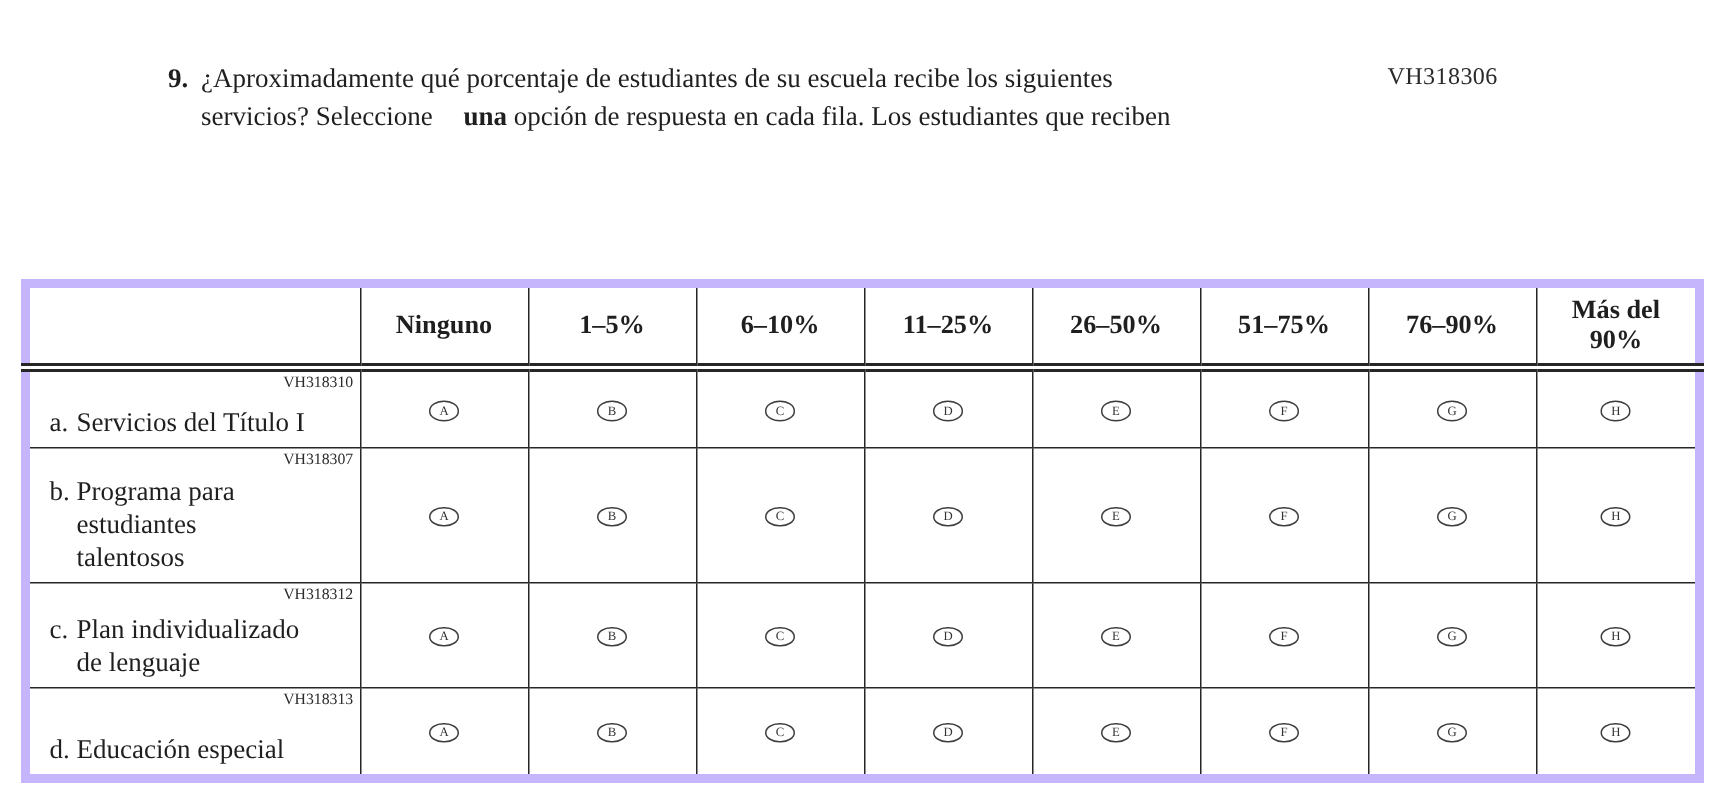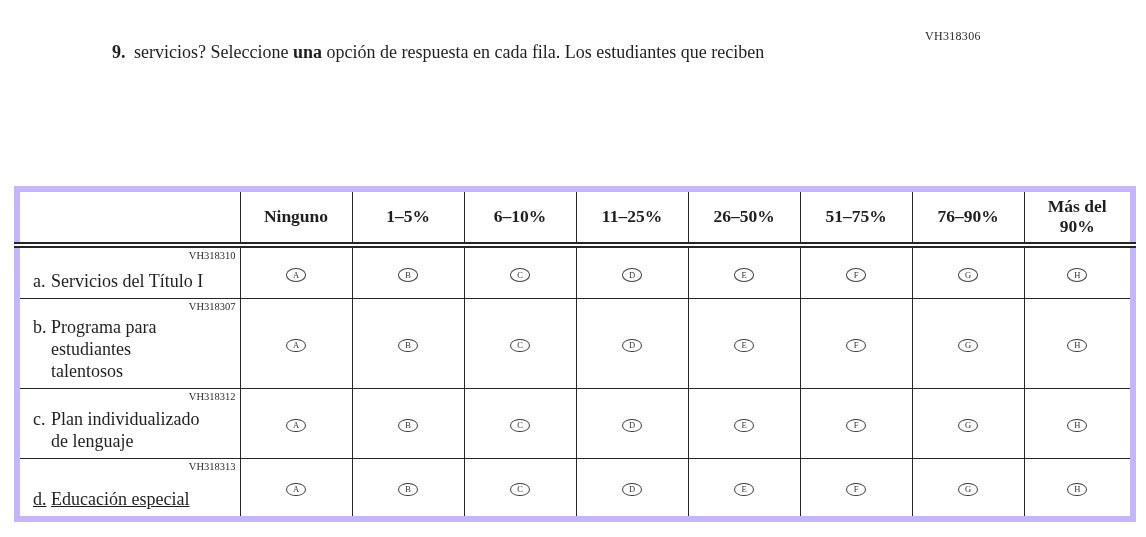--- a/index.html
+++ b/index.html
@@ -8,42 +8,42 @@
     background: #ffffff;
     color: #1f1f1f;
     font-family: "Liberation Serif", serif;
     position: relative;
     overflow: hidden;
   }
 
   
   .form-code {
     position: absolute;
-    left: 925px; top: 29px;
-    font-size: 12px;
+    left: 925px; top: 43px;
+    font-size: 16px;
     letter-spacing: 0.3px;
     color: #2a2a2a;
     text-align: right;
   }
 
   
   .question {
     position: absolute;
     left: 112px; top: 40px;
     display: flex;
     font-size: 18px;
     line-height: 24.6px;
   }
   .qnum {
     font-weight: bold;
     width: 22px;
     flex: none;
   }
   .qtext { width: 770px; }
-  .qline b { font-weight: bold; }
+  .qline b { font-weight: bold; margin-left: 16px; }
 
   
   .svc-table {
     position: absolute;
     left: 14px; top: 186px;
     width: 1122px;
     border-collapse: collapse;
     table-layout: fixed;
     border: 6px solid #c4b5fd;
   }
@@ -56,21 +56,21 @@
     font-weight: bold;
     font-size: 17.5px;
     line-height: 1.12;
     text-align: center;
     vertical-align: middle;
     height: 50px;
   }
   tr.rh-0 { height: 53px; }
   tr.rh-1 { height: 90px; }
   tr.rh-2 { height: 70px; }
-  tr.rh-3 { height: 61px; text-decoration: underline; }
+  tr.rh-3 { height: 61px; }
 
   td.lbl {
     position: relative;
     vertical-align: bottom;
     padding: 15px 6px 6px 13px;
   }
   .row-code {
     position: absolute;
     top: 2px; right: 4px;
     font-size: 10.5px;
@@ -104,20 +104,21 @@
   }
 </style>
 </head>
 <body>
 
 <div class="form-code">VH318306</div>
 
 <div class="question">
   <div class="qnum">9.</div>
   <div class="qtext">
+      <div class="qline"><span>¿Aproximadamente qué porcentaje de estudiantes de su escuela recibe los siguientes</span></div>
       <div class="qline"><span>servicios? Seleccione </span><b>una</b><span> opción de respuesta en cada fila. Los estudiantes que reciben</span></div>
     </div>
 </div>
 
 <table class="svc-table">
   <colgroup>
     <col style="width:223px">
     <col style="width:112px">
       <col style="width:112px">
       <col style="width:112px">

